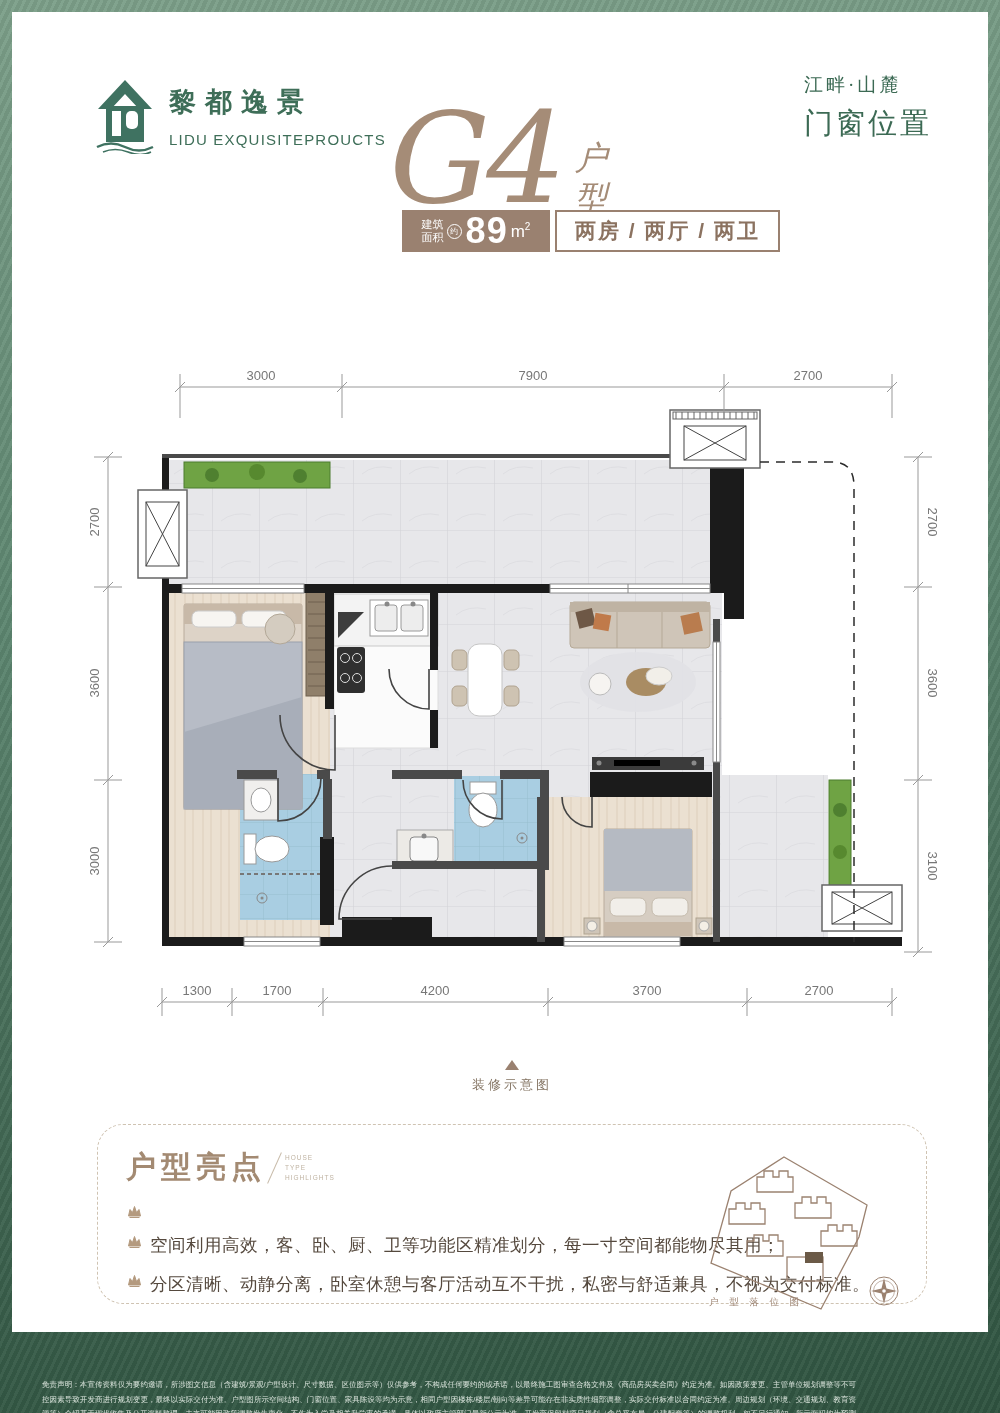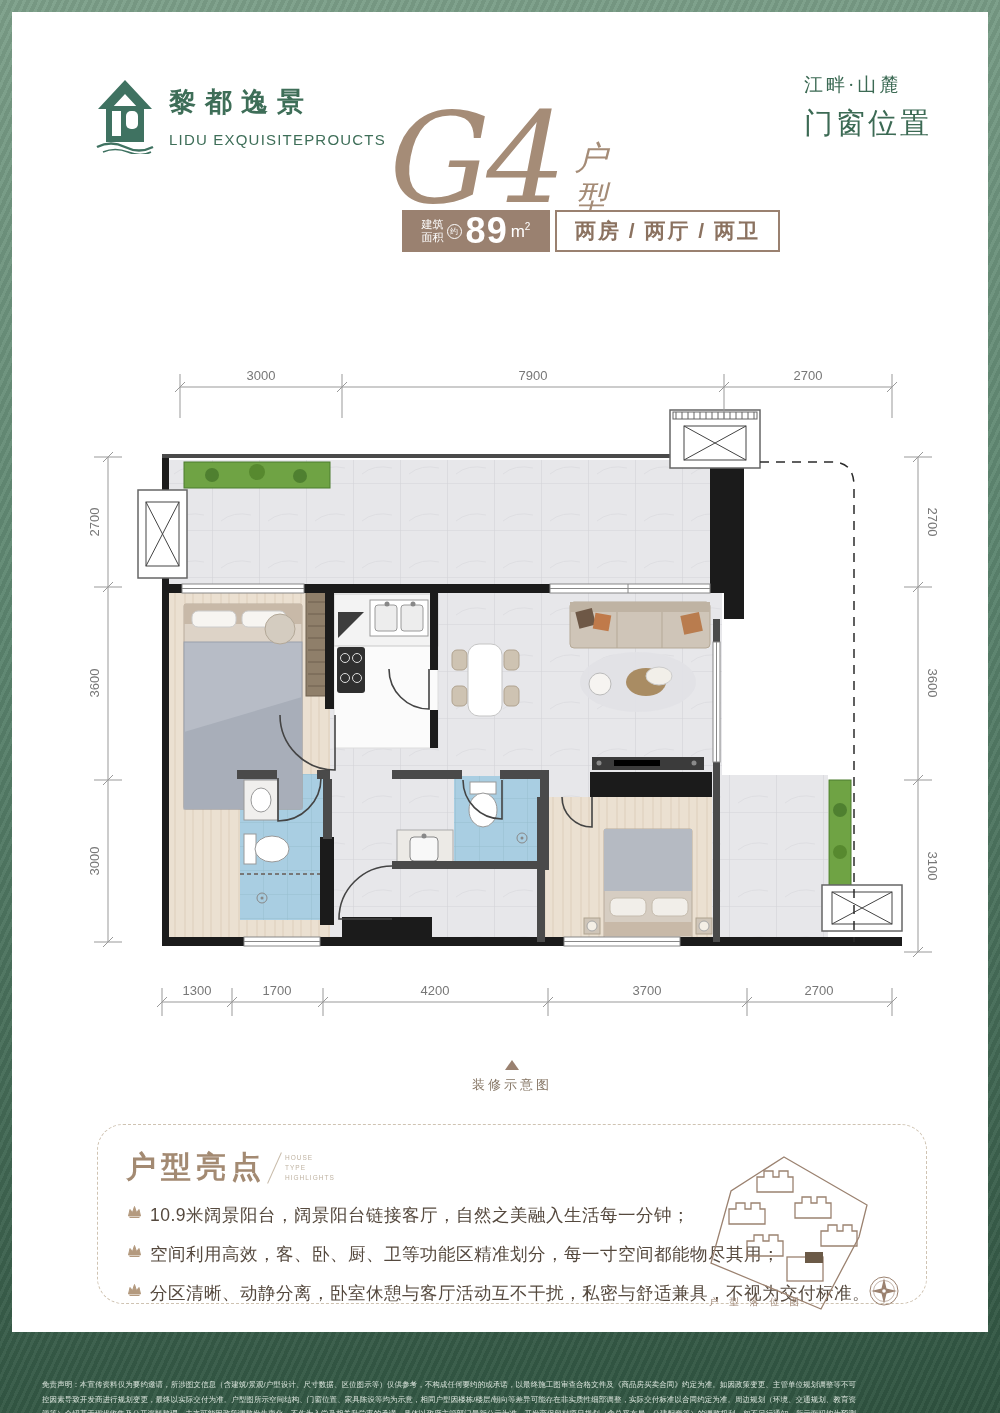--- a/index.html
+++ b/index.html
@@ -349,21 +349,20 @@
           <div>HOUSE</div>
           <div>TYPE</div>
           <div>HIGHLIGHTS</div>
         </div>
       </div>
       <div class="hl-items">
         <div class="hl-item">
           <svg width="13" height="12" viewBox="0 0 13 12">
               <path d="M0.5,10 L2,3.5 L4.5,6.5 L6.5,0.5 L8.5,6.5 L11,3.5 L12.5,10 Z M1.5,11.5 h10" fill="#b49a7f" stroke="#b49a7f"></path>
             </svg>
-          <span>10.9米阔景阳台，阔景阳台链接客厅，自然之美融入生活每一分钟；</span>
         </div>
         <div class="hl-item">
           <svg width="13" height="12" viewBox="0 0 13 12">
               <path d="M0.5,10 L2,3.5 L4.5,6.5 L6.5,0.5 L8.5,6.5 L11,3.5 L12.5,10 Z M1.5,11.5 h10" fill="#b49a7f" stroke="#b49a7f"></path>
             </svg>
           <span>空间利用高效，客、卧、厨、卫等功能区精准划分，每一寸空间都能物尽其用；</span>
         </div>
         <div class="hl-item">
           <svg width="13" height="12" viewBox="0 0 13 12">
               <path d="M0.5,10 L2,3.5 L4.5,6.5 L6.5,0.5 L8.5,6.5 L11,3.5 L12.5,10 Z M1.5,11.5 h10" fill="#b49a7f" stroke="#b49a7f"></path>

